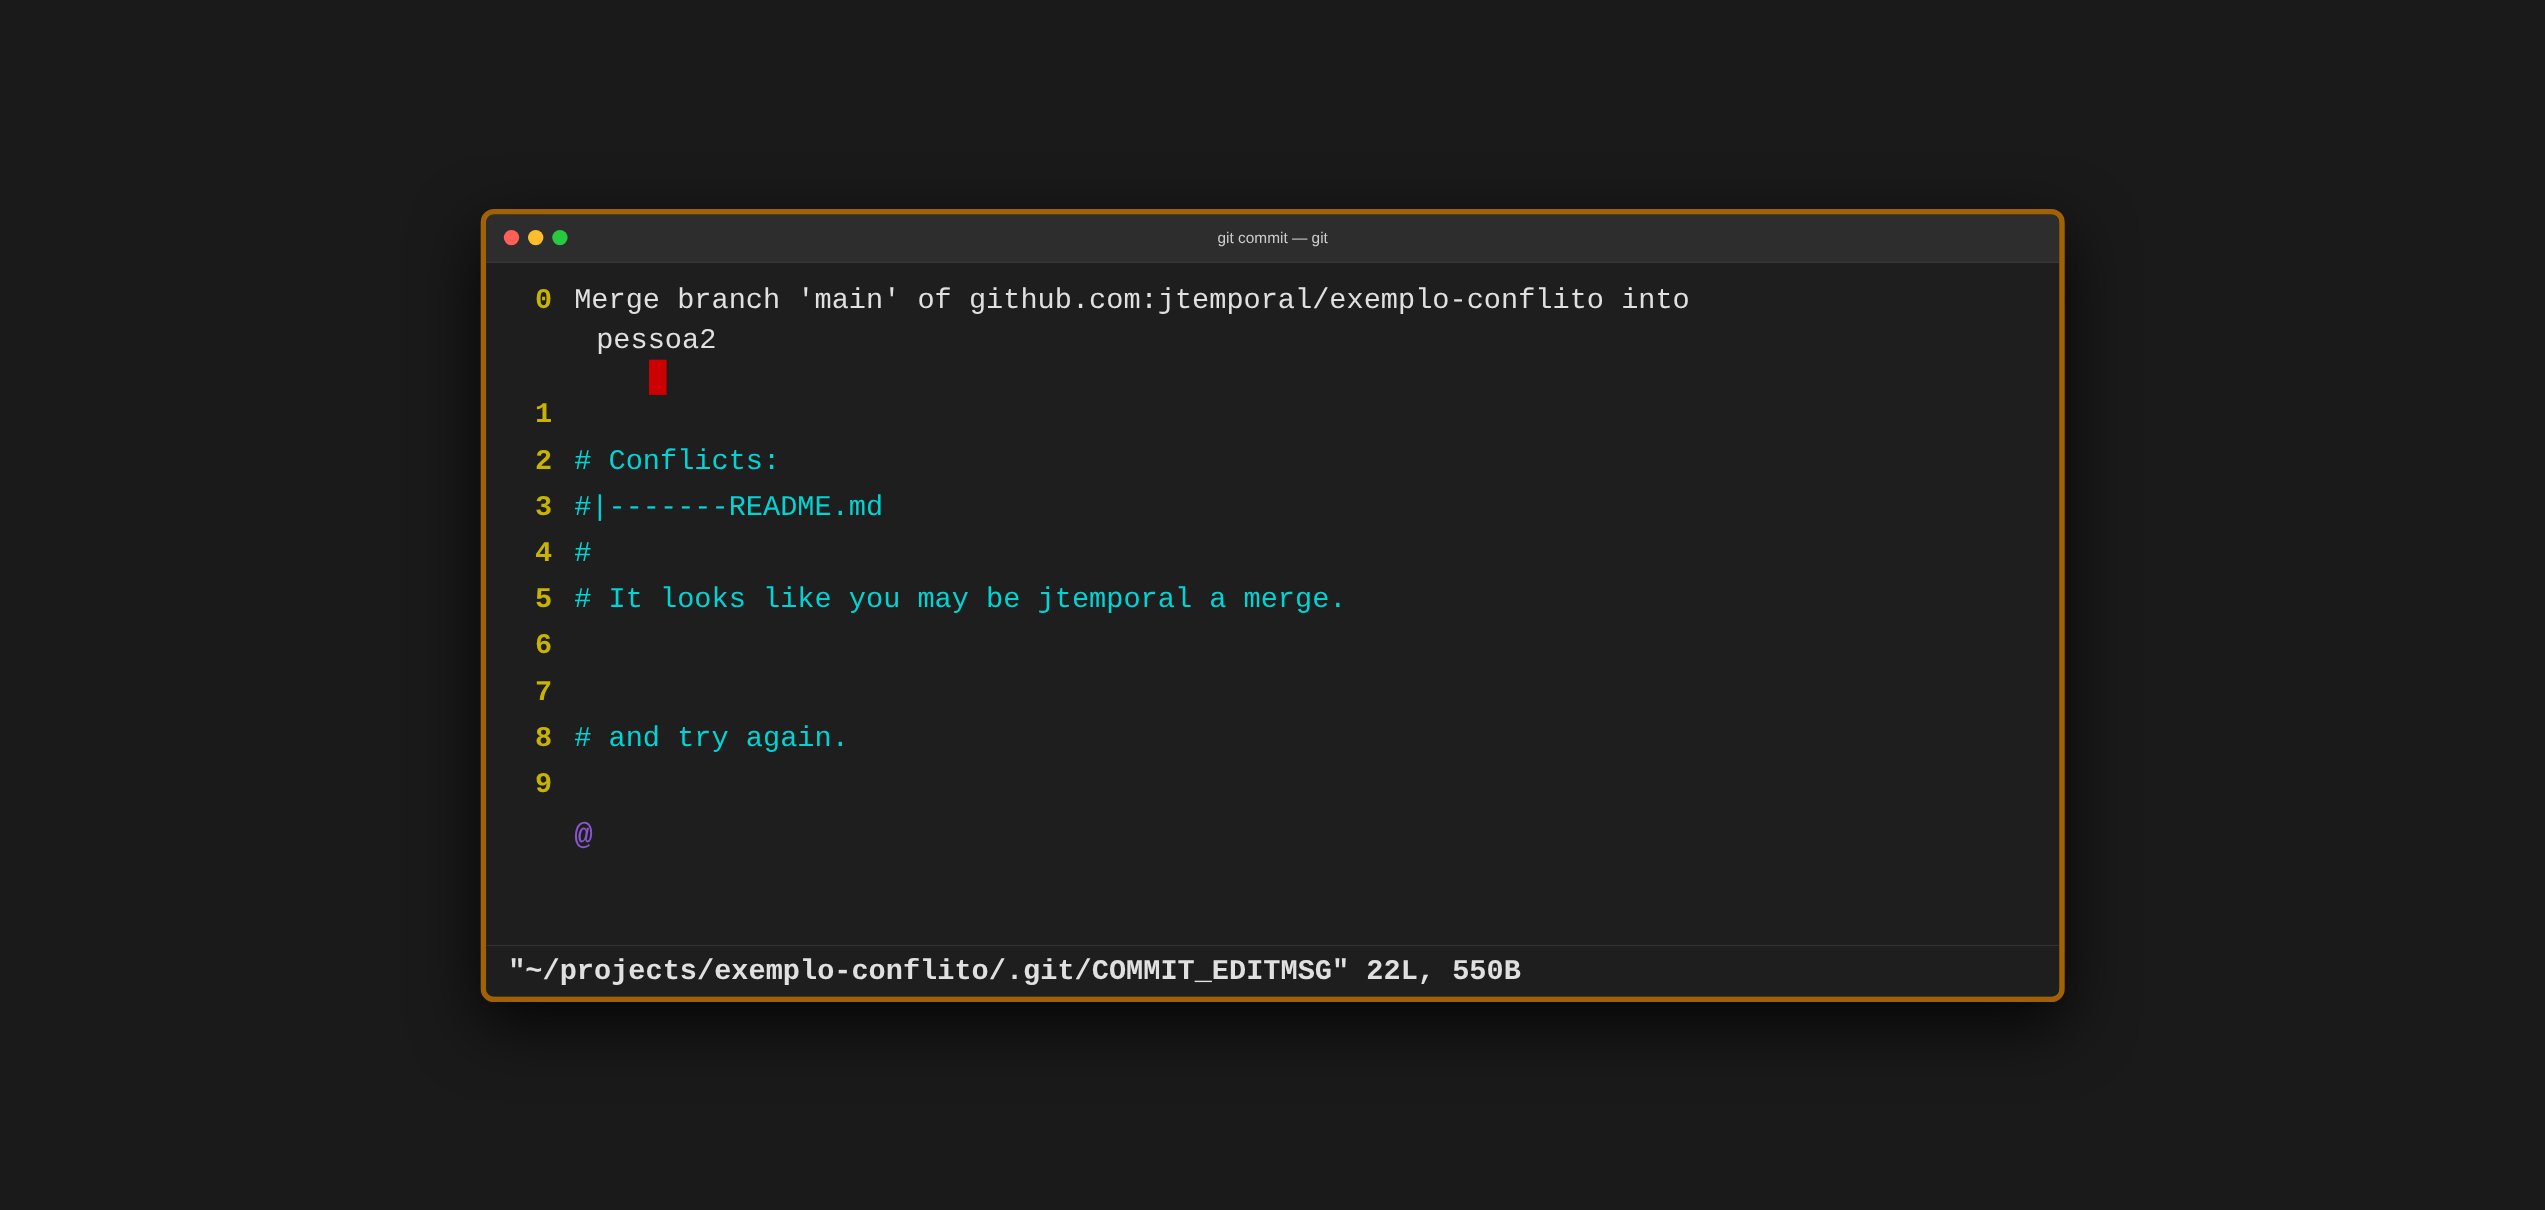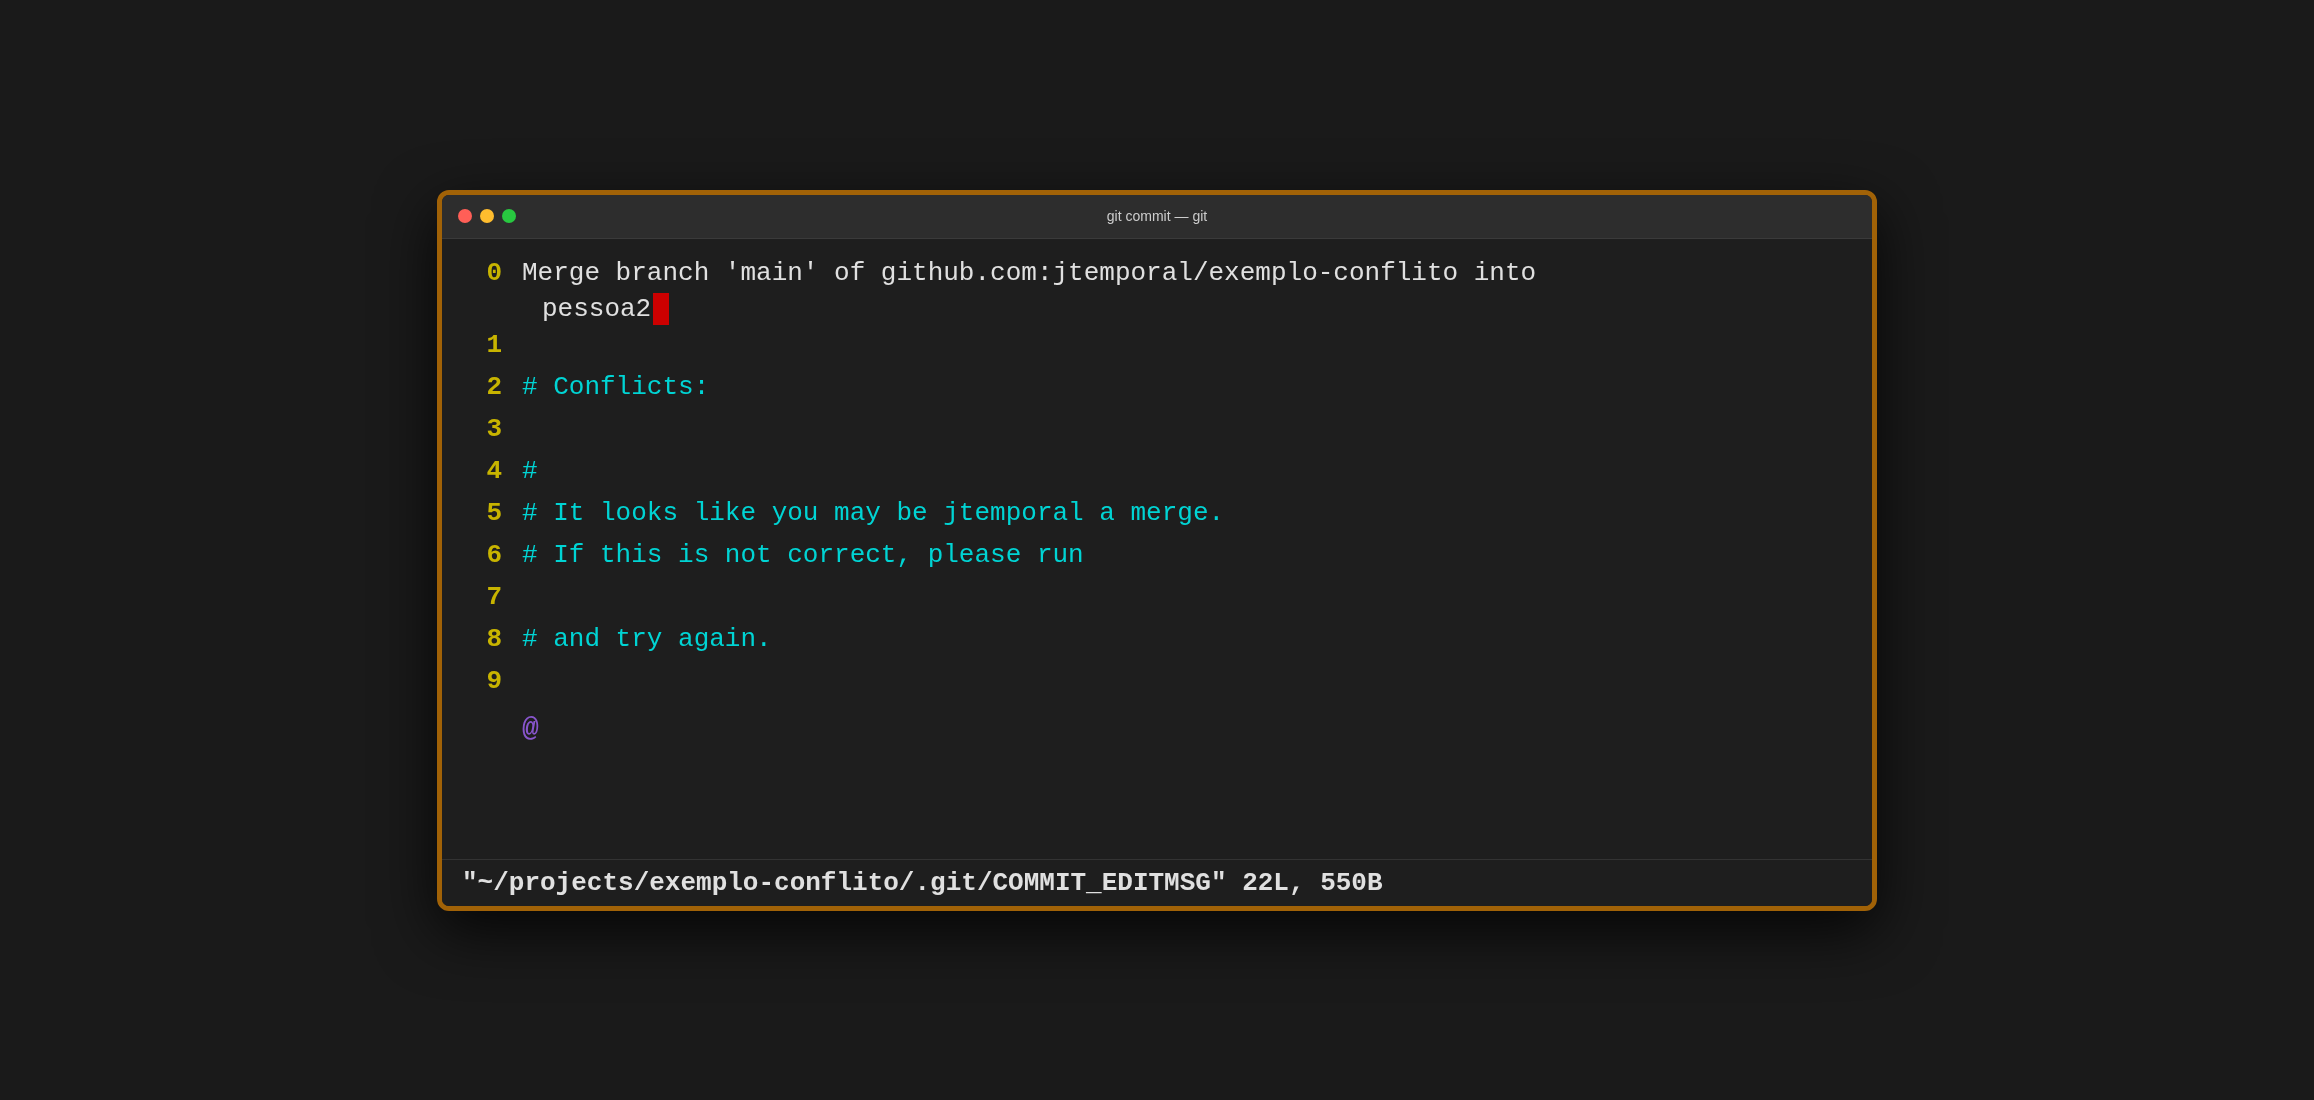--- a/index.html
+++ b/index.html
@@ -144,53 +144,53 @@
     <span class="titlebar-title">git commit — git</span>
   </div>
 
   <div class="editor-content">
 
     <div class="line" style="min-height:42px; align-items:flex-start; flex-direction:column; padding-left:20px;">
       <div style="display:flex; align-items:center;">
         <span class="line-number">0</span>
         <span class="line-content white-text">Merge branch 'main' of github.com:jtemporal/exemplo-conflito into</span>
       </div>
-      <div style="display:flex; align-items:center; padding-left:80px;">
+      <div style="display:flex; align-items:center; padding-left:80px;flex-direction:column;">
         <span class="line-content white-text">pessoa2</span>
           <span class="cursor"></span>
       </div>
     </div>
 
     <div class="line">
       <span class="line-number">1</span>
       <span class="line-content"></span>
     </div>
 
     <div class="line">
       <span class="line-number">2</span>
       <span class="line-content"># Conflicts:</span>
     </div>
 
     <div class="line">
       <span class="line-number">3</span>
+      <span class="line-content">#|-------README.md</span>
     </div>
 
     <div class="line">
       <span class="line-number">4</span>
       <span class="line-content">#</span>
     </div>
 
     <div class="line">
       <span class="line-number">5</span>
       <span class="line-content"># It looks like you may be jtemporal a merge.</span>
     </div>
 
     <div class="line">
       <span class="line-number">6</span>
-      <span class="line-content"># If this is not correct, please run</span>
     </div>
 
     <div class="line">
       <span class="line-number">7</span>
     </div>
 
     <div class="line">
       <span class="line-number">8</span>
       <span class="line-content"># and try again.</span>
     </div>

